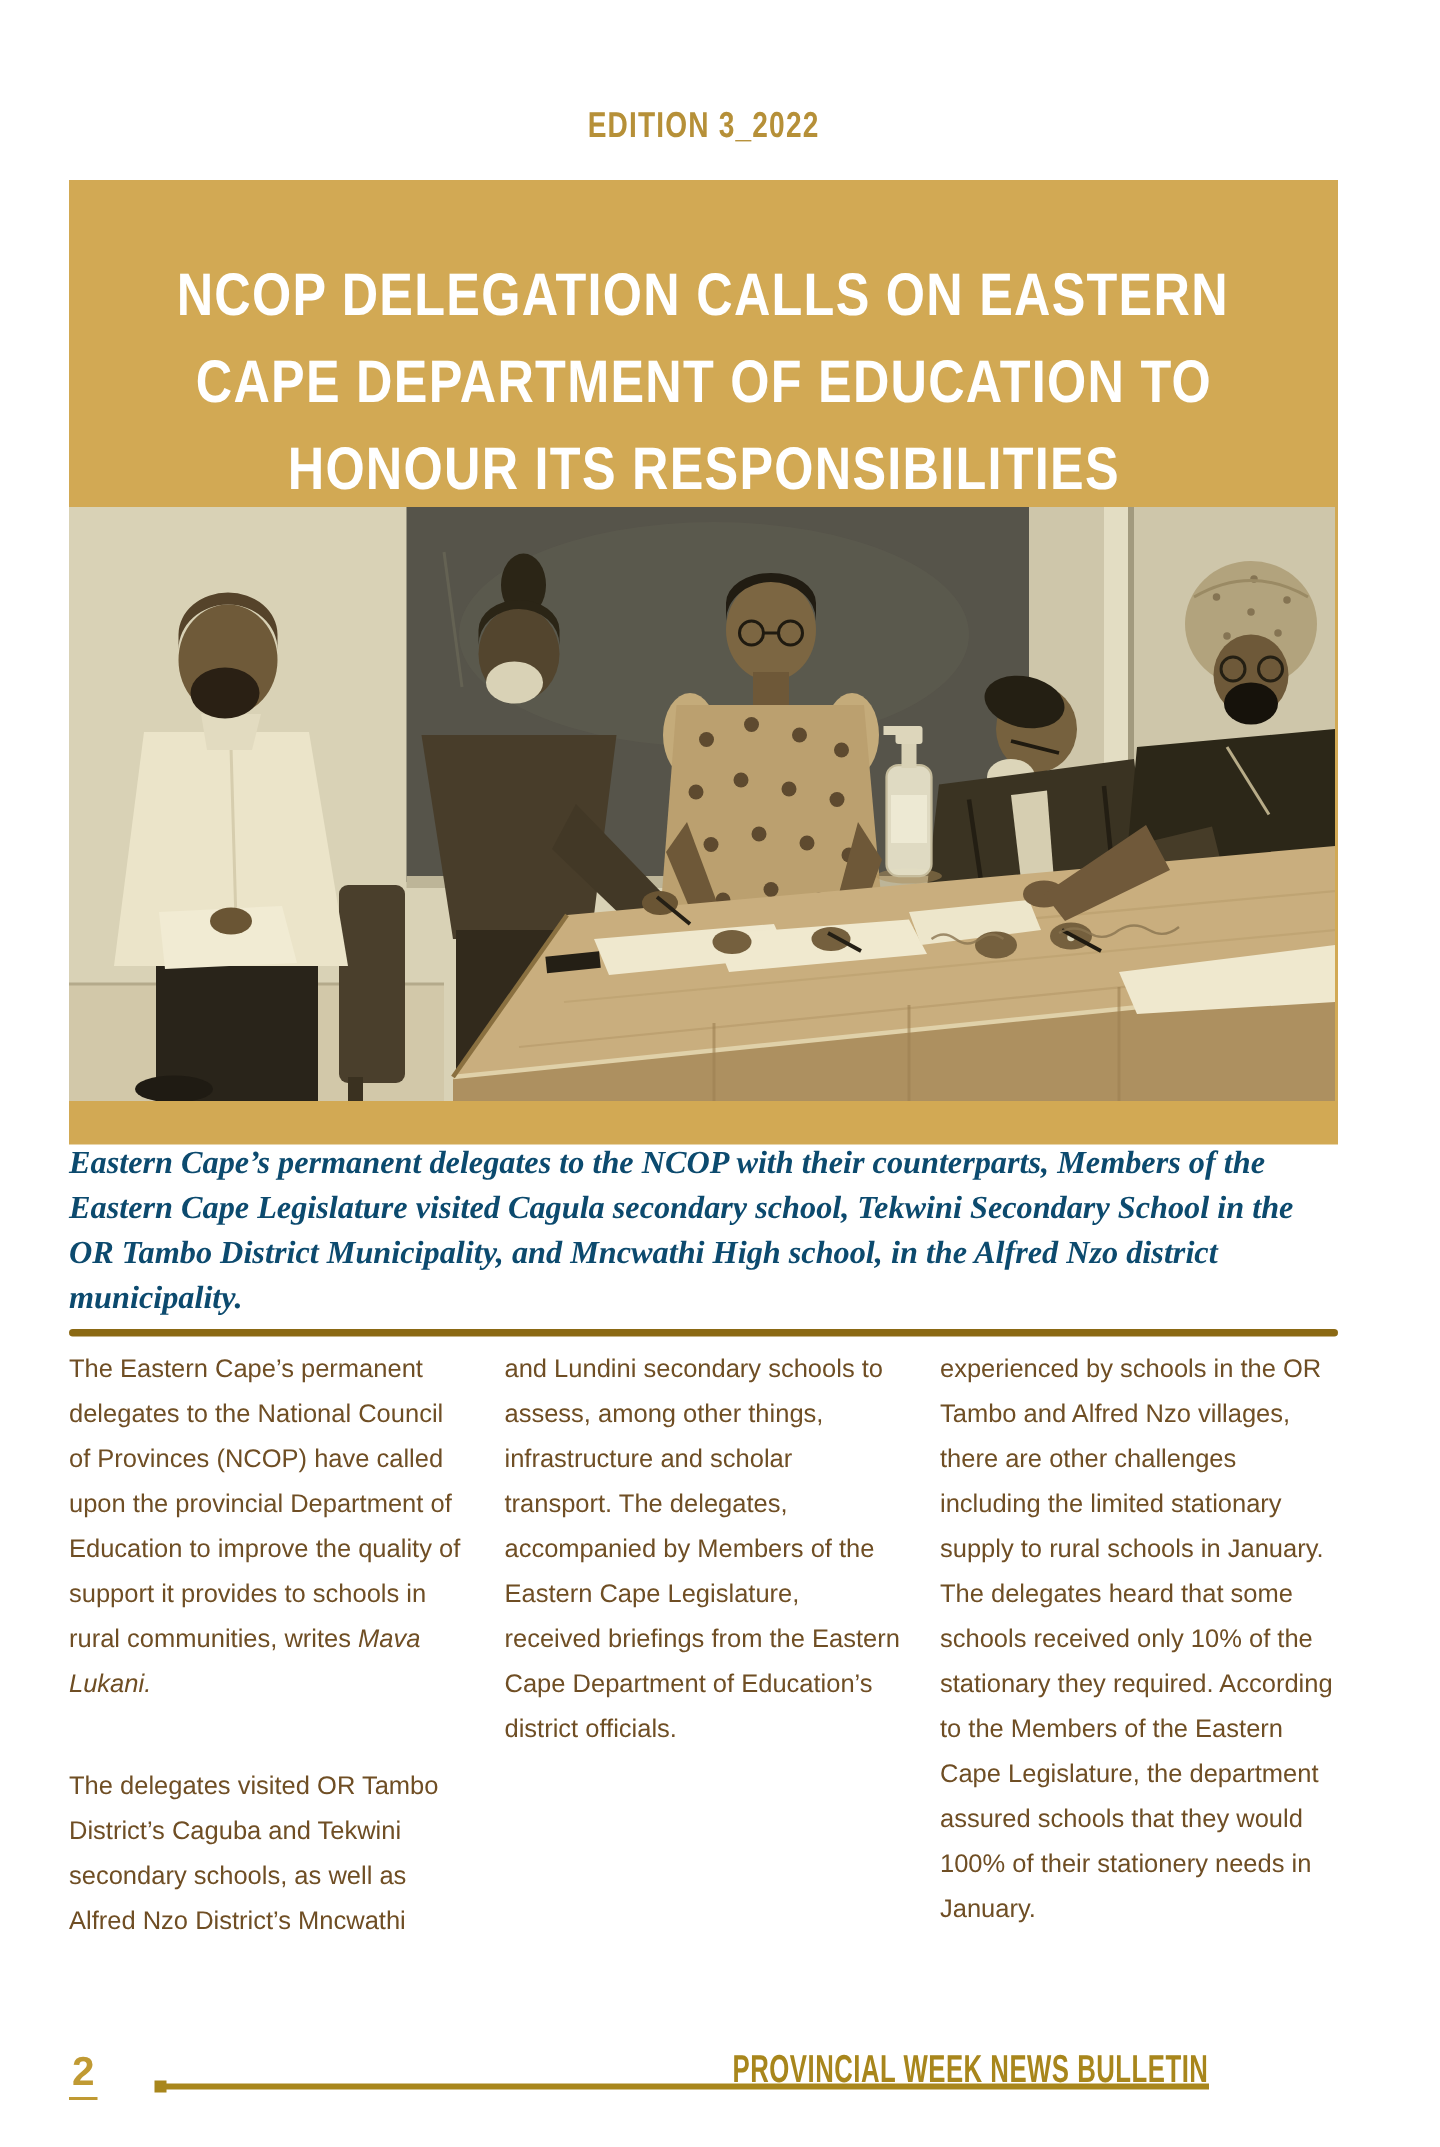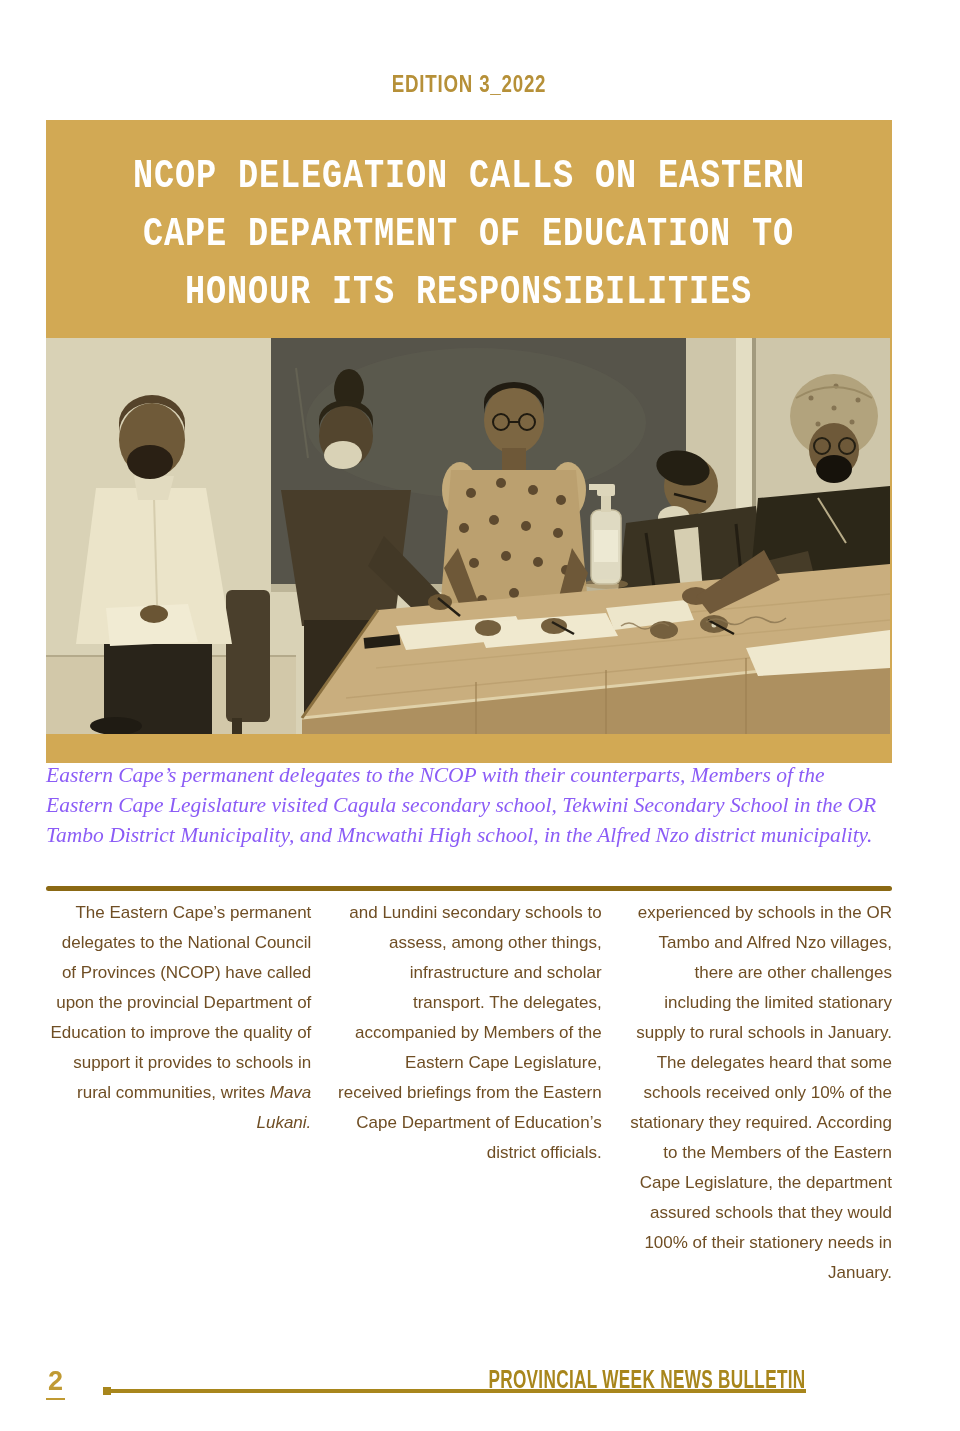--- a/index.html
+++ b/index.html
@@ -19,59 +19,58 @@
     text-align: center; color: #B69038;
     font-size: 24px; font-weight: 700; letter-spacing: 1px;
   }
 
   
   .banner {
     position: absolute; left: 46px; top: 120px;
     width: 846px; height: 643px;
     background: #D2A954;
   }
-  .banner-title { padding-top: 28px; text-align: center; font-family: Liberation Mono, monospace; }
+  .banner-title { padding-top: 48px; text-align: center; }
   .title-line {
     height: 58px; line-height: 58px;
     color: #ffffff; font-size: 40px; font-weight: 700; letter-spacing: 1px;
     text-align: center;
   }
   .title-line .condensed { transform: scaleX(0.84); }
 
   
   .photo-frame {
     position: absolute; left: 0; top: 218px;
     width: 844px; height: 396px; overflow: hidden;
     background: #D9D2B6;
   }
   .photo-frame svg { display: block; width: 844px; height: 396px; }
 
   
   .caption {
     position: absolute; left: 46px; top: 760px; width: 846px;
     font-family: "Liberation Serif", serif; font-style: italic;
-    font-size: 21.5px; line-height: 30px; color: #8b5cf6;
+    font-size: 21.5px; line-height: 30px; color: #0c4a6e; font-weight: bold;
   }
 
   
   .rule {
     position: absolute; left: 46px; top: 886px;
     width: 846px; height: 5px; background: #8B6914; border-radius: 3px;
   }
 
   
   .columns {
     position: absolute; left: 46px; top: 898px; width: 846px;
     display: flex; gap: 25px;
   }
   .col { flex: 1; }
   .body-par {
     font-size: 17px; line-height: 30px; color: #6F4E24;
     margin: 0 0 38px 0;
-    text-align: right;
   }
   .body-par i { font-style: italic; }
 
   
   .page-number {
     position: absolute; left: 46px; top: 1366px;
     color: #C09A33; font-size: 27px; font-weight: 700;
     border-bottom: 2px solid #C09A33; padding: 0 2px 1px 2px;
   }
   .footer-square {
@@ -236,20 +235,21 @@
   </div>
 </div>
 
 <div class="caption">Eastern Cape’s permanent delegates to the NCOP with their counterparts, Members of the Eastern Cape Legislature visited Cagula secondary school, Tekwini Secondary School in the OR Tambo District Municipality, and Mncwathi High school,  in the Alfred Nzo district municipality.</div>
 
 <div class="rule"></div>
 
 <div class="columns">
   <div class="col">
       <p class="body-par"><span>The Eastern Cape’s permanent delegates to the National Council of Provinces (NCOP) have called upon the provincial Department of Education to improve the quality of support it provides to schools in rural communities, writes </span><i>Mava Lukani.</i></p>
+      <p class="body-par"><span>The delegates visited OR Tambo District’s Caguba and Tekwini secondary schools, as well as Alfred Nzo District’s Mncwathi</span></p>
     </div>
   <div class="col">
       <p class="body-par"><span>and Lundini secondary schools to assess, among other things, infrastructure and scholar transport. The delegates, accompanied by Members of the Eastern Cape Legislature, received briefings from the Eastern Cape Department of Education’s district officials.</span></p>
     </div>
   <div class="col">
       <p class="body-par"><span>experienced by schools in the OR Tambo and Alfred Nzo villages, there are other challenges including the limited stationary supply to rural schools in January. The delegates heard that some schools received only 10% of the stationary they required. According to the Members of the Eastern Cape Legislature, the department assured schools that they would 100% of their stationery needs in January.</span></p>
     </div>
 </div>
 
 <div class="page-number">2</div>

